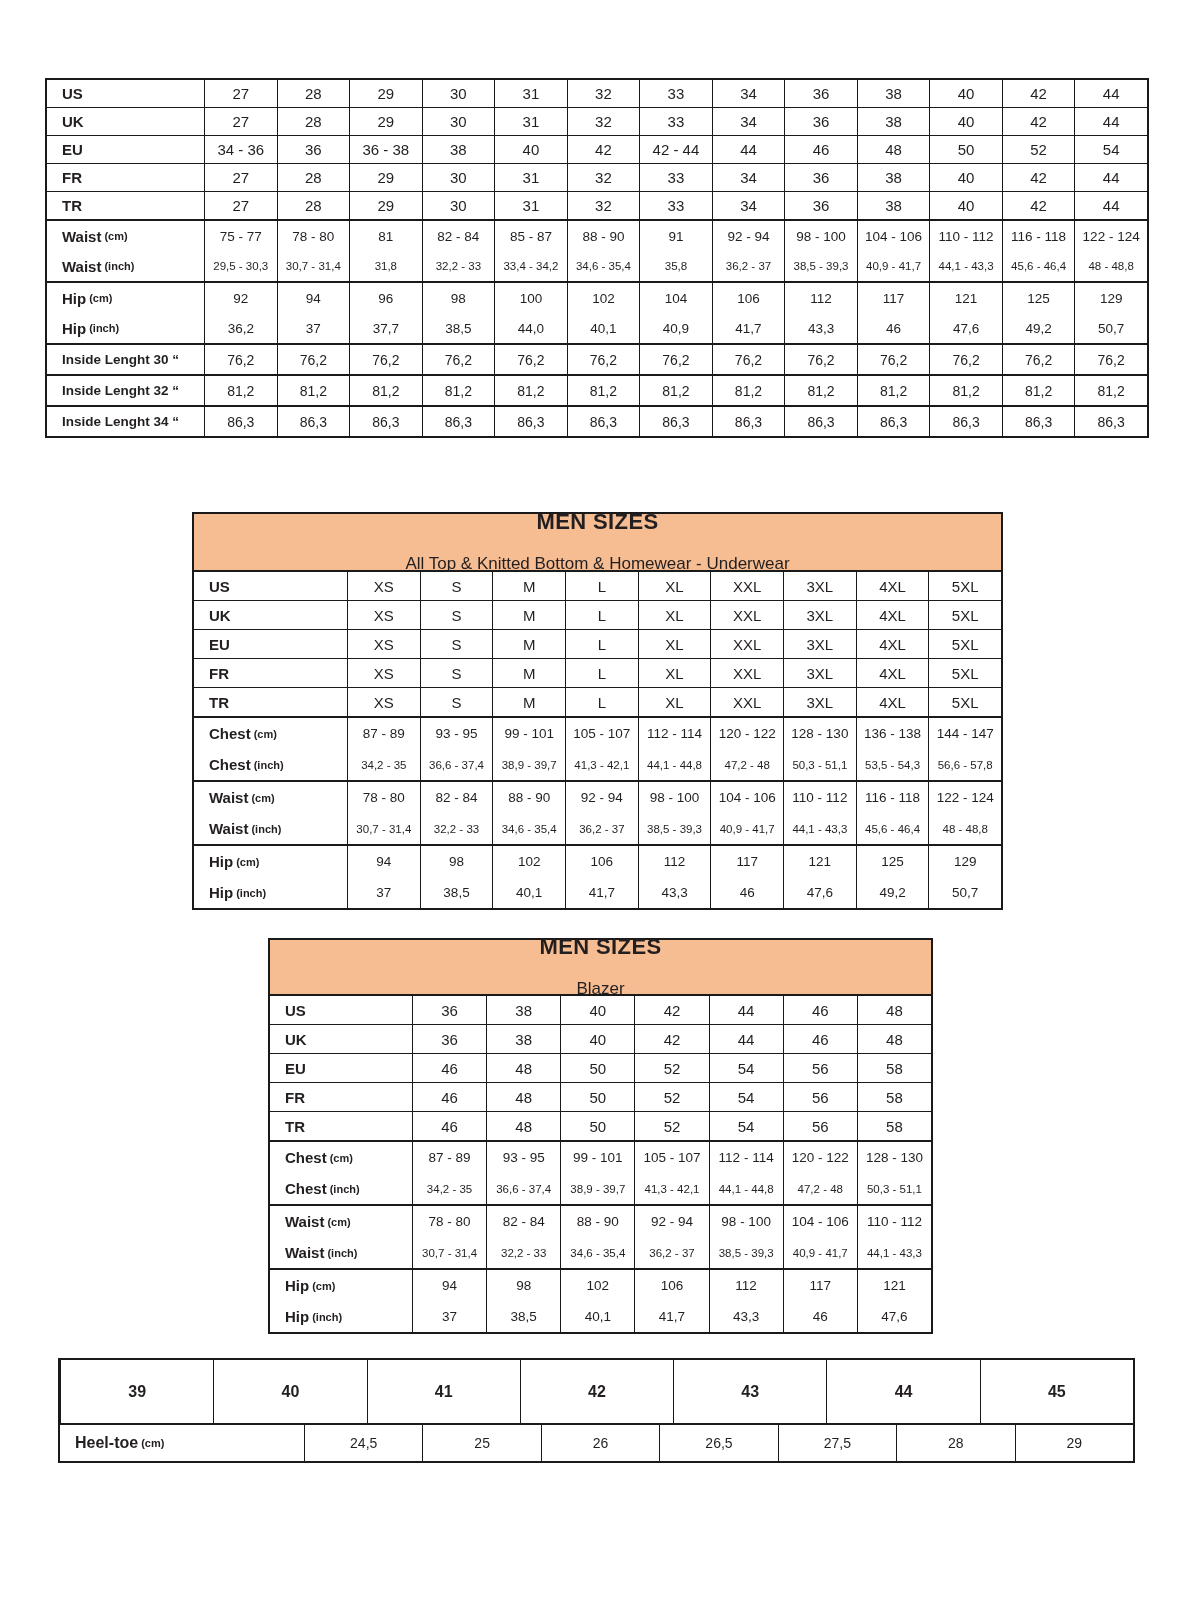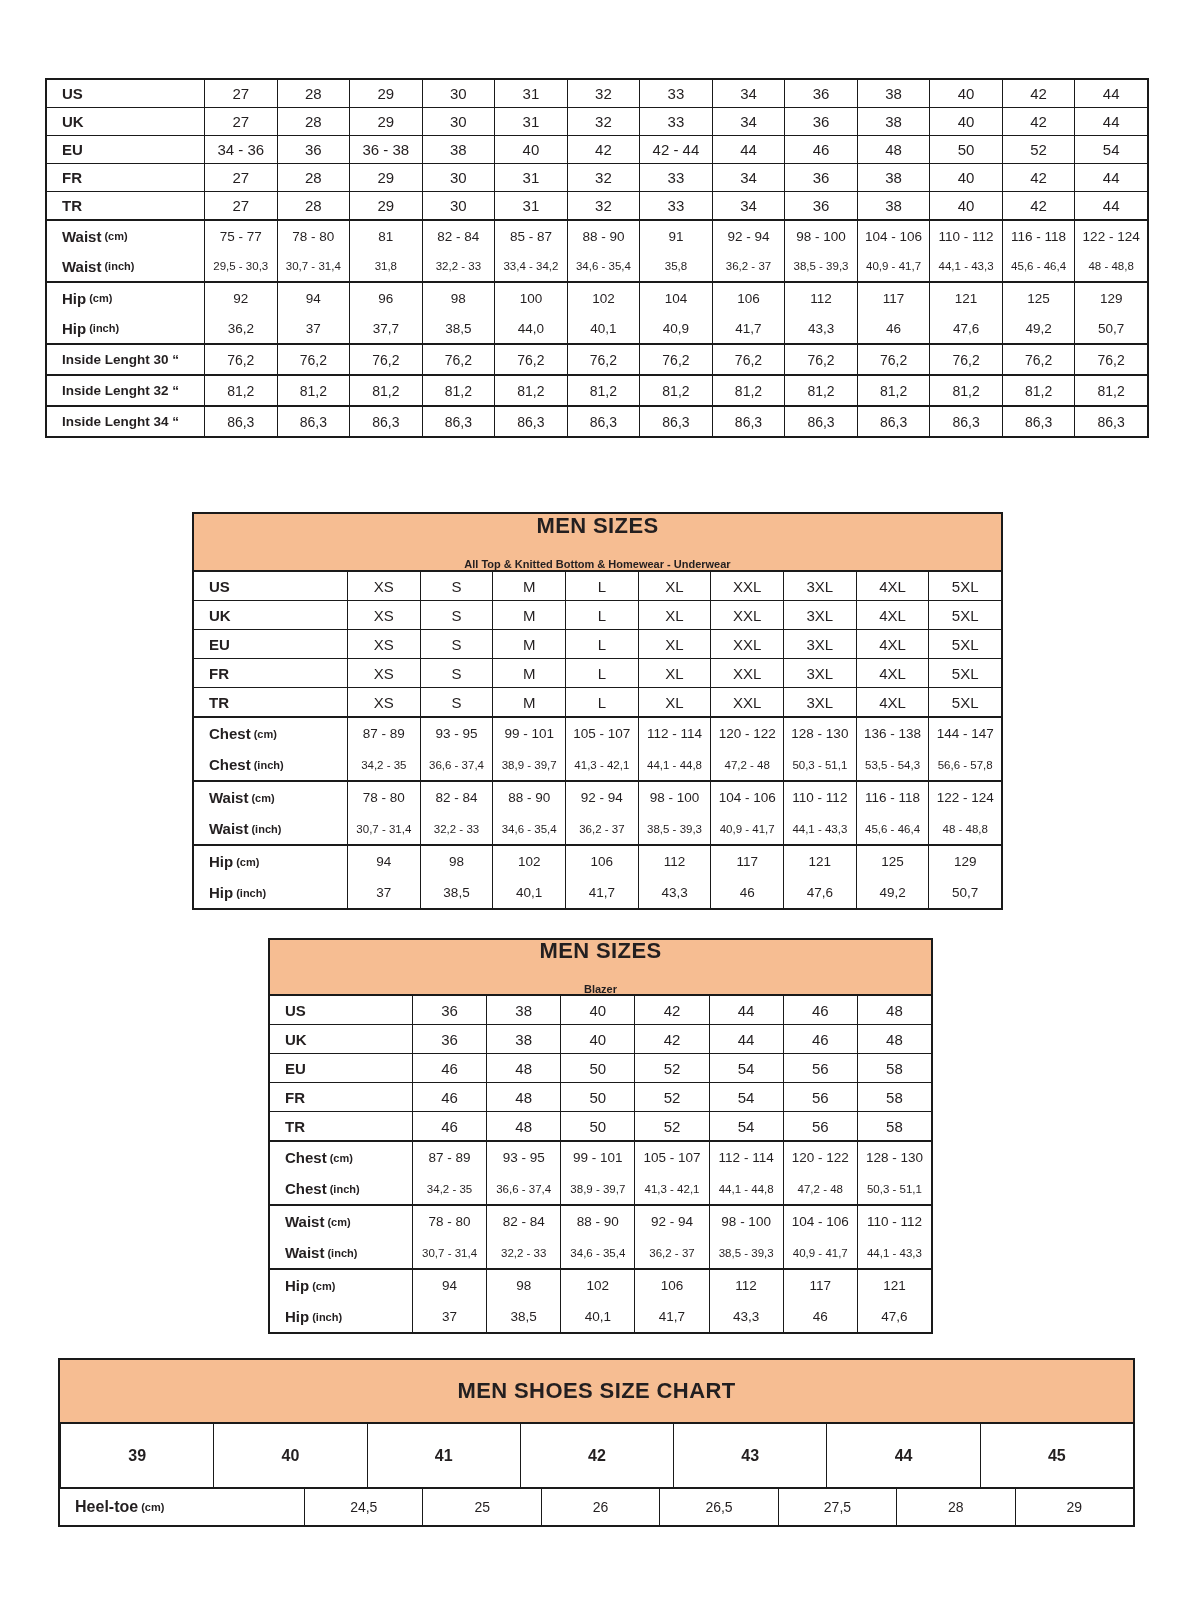--- a/index.html
+++ b/index.html
@@ -22,34 +22,34 @@
     background:var(--accent); border-bottom:2px solid var(--line);
     display:flex; flex-direction:column; justify-content:center; align-items:center;
     text-align:center;
   }
   #t1 .thead { height:52px; }
   #t2 .thead { height:56px; }
   #t3 .thead { height:54px; }
   #t4 .thead { height:62px; }
   .title { font-weight:bold; font-size:21px; letter-spacing:.4px; line-height:1.05; }
   #t2 .title, #t3 .title, #t4 .title { font-size:22px; }
-  .subtitle { font-weight:bold; font-size:11px; margin-top:20px; }
+  .subtitle { font-weight:normal; font-size:17px; margin-top:20px; }
 
   .section { border-top:2px solid var(--line); }
   .tbody .section:first-child { border-top:none;border-radius:21px; }
   .section.sizes .row + .row { border-top:1px solid var(--line); }
 
   .row { display:flex; align-items:stretch; }
   #t1 .sizes .row  { height:27px; }
   #t1 .pair  .row  { height:30px; }
   #t1 .single .row { height:29px; }
   #t2 .sizes .row, #t3 .sizes .row { height:28px; }
   #t2 .pair .row,  #t3 .pair .row  { height:31px; }
   #t4 .section:nth-child(1) .row { height:63px; }
-  #t4 .section:nth-child(2) .row { height:36px;justify-content:flex-end; }
+  #t4 .section:nth-child(2) .row { height:36px; }
 
   .cell {
     box-sizing:border-box; display:flex; align-items:center; justify-content:center;
     white-space:nowrap; overflow:hidden;
   }
   .label-cell { justify-content:flex-start; padding-left:15px; font-weight:bold; }
   #t1 .label-cell { width:157px; }
   #t2 .label-cell { width:153px; }
   #t3 .label-cell { width:142px; }
   #t4 .label-cell { width:244px; }
@@ -632,23 +632,20 @@
           <div class="cell value-cell">41,7</div>
           <div class="cell value-cell">43,3</div>
           <div class="cell value-cell">46</div>
           <div class="cell value-cell">47,6</div>
         </div>
       </div>
     </div>
 </section>
 
 <section class="size-table" id="t4">
-  <div class="thead">
-    <div class="title">MEN SHOES SIZE CHART</div>
-  </div>
   <div class="tbody">
       <div class="section single">
         <div class="row boldvals">
           <div class="cell value-cell">39</div>
           <div class="cell value-cell">40</div>
           <div class="cell value-cell">41</div>
           <div class="cell value-cell">42</div>
           <div class="cell value-cell">43</div>
           <div class="cell value-cell">44</div>
           <div class="cell value-cell">45</div>

